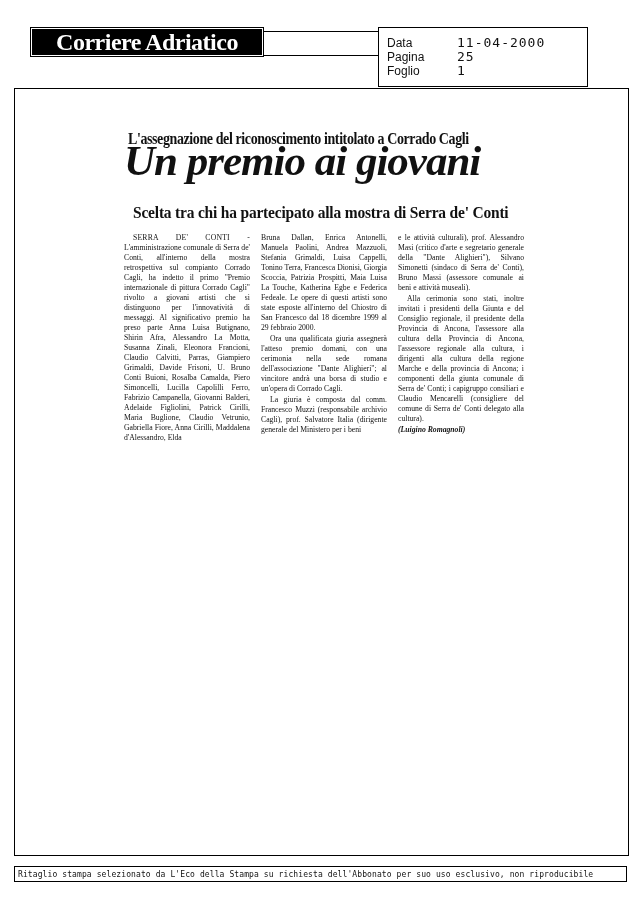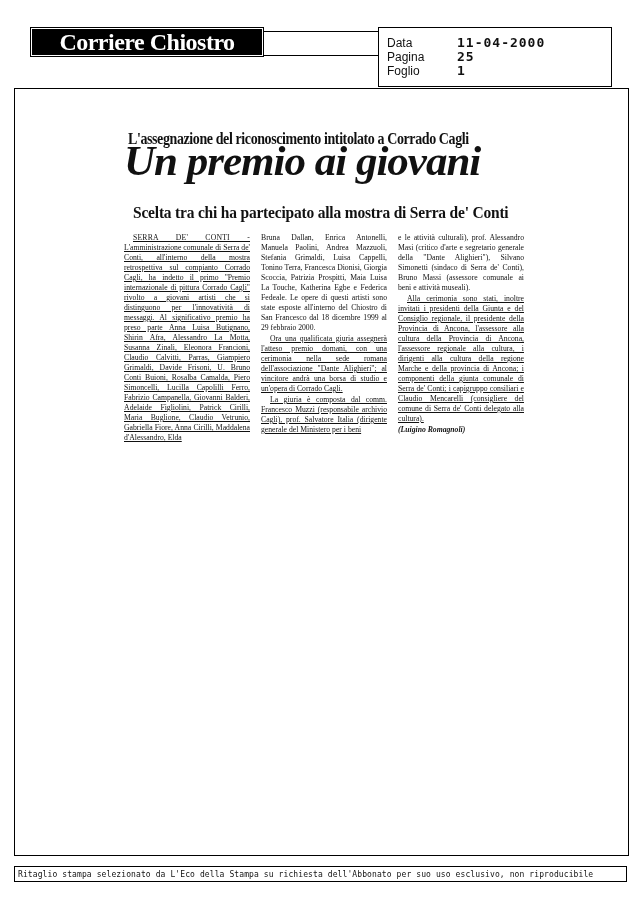--- a/index.html
+++ b/index.html
@@ -17,34 +17,34 @@
     background:#000;color:#fff;
     display:flex;align-items:center;justify-content:center;
     font-weight:bold;font-size:24px;letter-spacing:-0.5px;
     font-family:"Liberation Serif", serif;
     box-shadow: inset 0 0 0 1px #000, inset 0 0 0 2px #fff;
   }
   .hline{position:absolute;height:1px;background:#000;}
   .hline.top-connector{left:264px;top:31px;width:114px;}
   .hline.bottom-connector{left:264px;top:55px;width:114px;}
   .meta-box{
-    position:absolute;left:378px;top:27px;width:234px;height:60px;
+    position:absolute;left:378px;top:27px;width:210px;height:60px;
     border:1px solid #000;
     display:flex;flex-direction:column;justify-content:space-around;
     padding:8px 0;
     box-sizing:border-box;
   }
   .meta-row{display:flex;align-items:center;font-size:12px;line-height:14px;}
   .meta-label{
     width:70px;padding-left:8px;
     font-family:"Liberation Sans", sans-serif;font-size:12px;
   }
   .meta-value{
     font-family:"DejaVu Sans Mono", monospace;
-    font-size:13px;font-weight:bold;letter-spacing:1px;
+    font-size:13px;font-weight:normal;letter-spacing:1px;
   }
   
   .clip-frame{
     position:absolute;left:14px;top:88px;width:613px;height:766px;
     border:1px solid #000;background:#fff;
   }
   
   .kicker{
     position:absolute;left:128px;top:130px;width:420px;
     font-weight:bold;font-size:14px;letter-spacing:-0.4px;
@@ -67,21 +67,21 @@
     position:absolute;left:124px;top:233px;width:400px;
     display:flex;gap:11px;
   }
   .col{
     width:126px;
     font-size:7.7px;line-height:1.3;
     text-align:justify;
     font-family:"Liberation Serif", serif;
   }
   .col p{margin:0 0 1px 0;}
-  .col p.indent{text-indent:9px;text-decoration:underline;}
+  .col p.indent{text-indent:9px;}
   .col p.lede::first-line{letter-spacing:0.2px;}
   .signature{
     text-align:left;font-weight:bold;font-style:italic;
     margin-top:1px;font-size:7.7px;
   }
   
   .footer-strip{
     position:absolute;left:14px;top:866px;width:613px;height:16px;
     border:1px solid #000;box-sizing:border-box;
     display:flex;align-items:center;
@@ -89,21 +89,21 @@
     font-family:"DejaVu Sans Mono", monospace;
     font-size:8px;letter-spacing:0.1px;white-space:nowrap;overflow:hidden;
   }
 </style>
 </head>
 <body>
 
 <div class="page">
 
   <div class="masthead">
-    <span>Corriere Chiostro</span>
+    <span>Corriere Adriatico</span>
   </div>
   <div class="hline top-connector"></div>
   <div class="hline bottom-connector"></div>
 
   <div class="meta-box">
     <div class="meta-row">
       <span class="meta-label">Data</span>
       <span class="meta-value">11-04-2000</span>
     </div>
     <div class="meta-row">

